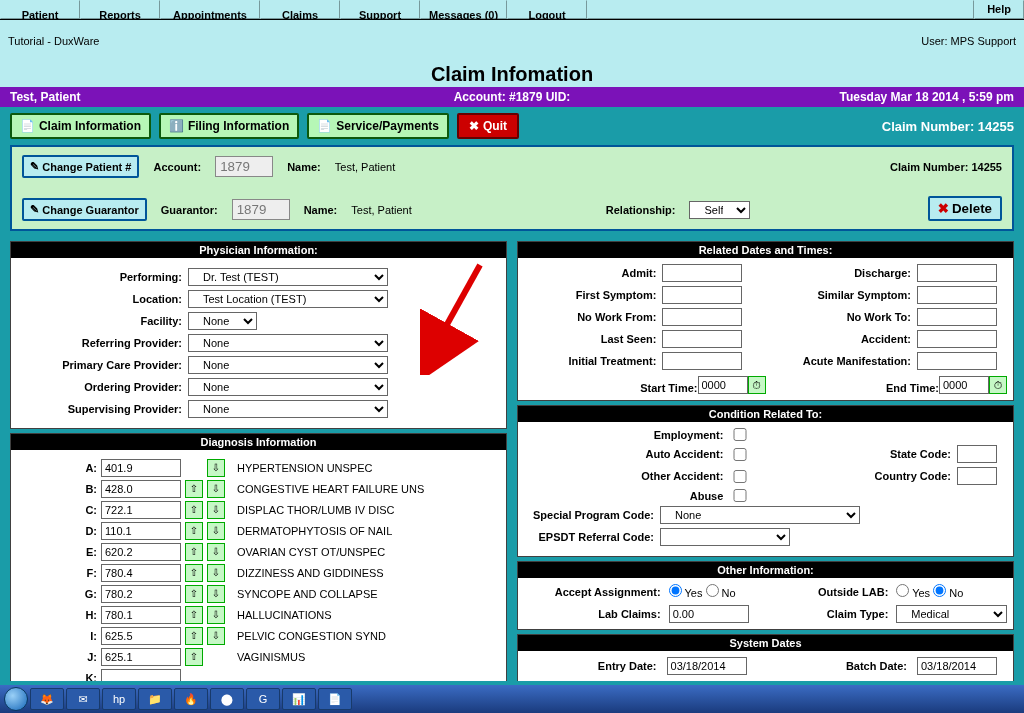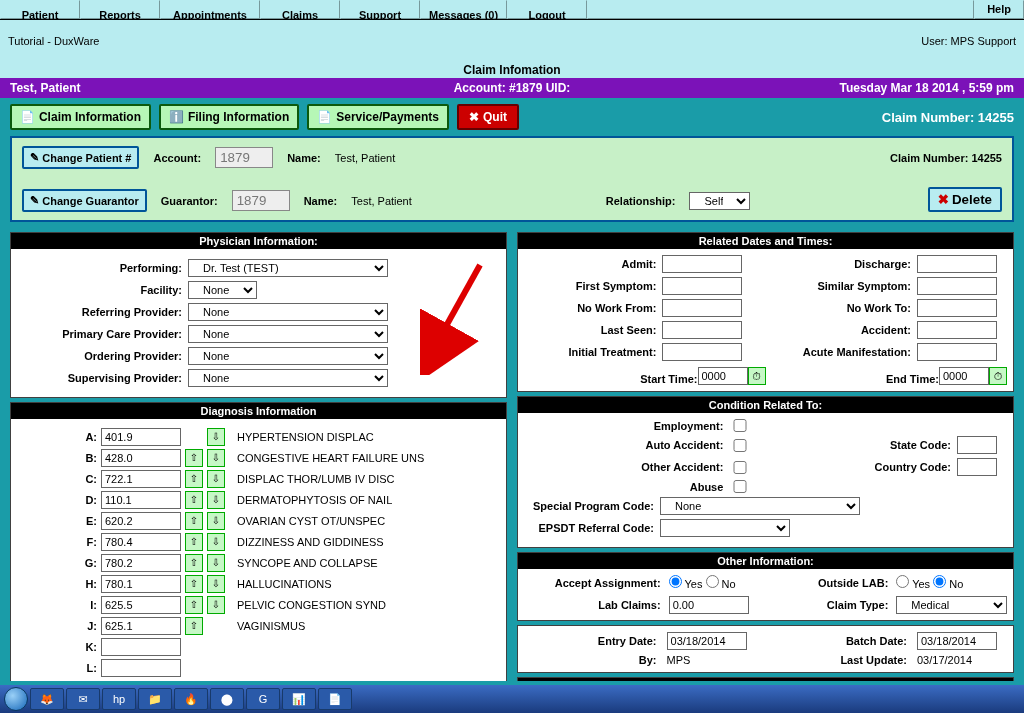--- a/index.html
+++ b/index.html
@@ -6,21 +6,21 @@
   body { background: #e8e8e8; font-size: 11px; color: #000; }
   .app { width: 1024px; height: 713px; background: #1a9ca8; display: flex; flex-direction: column; position: relative; }
 
   .top-menu { display: flex; background: #b8ecf0; border-bottom: 1px solid #000; height: 20px; }
   .top-menu .mi { border: 1px outset #b8ecf0; padding: 8px 8px; font-weight: bold; font-size: 11px; cursor: pointer; text-align: center; min-width: 80px; }
   .top-menu .mi:nth-child(3){ min-width: 100px; }
   .top-menu .spacer { flex: 1; border: 1px outset #b8ecf0; }
   .top-menu .help { border: 1px outset #b8ecf0; padding: 2px 12px; font-weight: bold; cursor:pointer;}
 
   .row-user { display: flex; justify-content: space-between; background: #b8ecf0; padding: 15px 8px; font-size: 11px; }
-  .title-row { text-align: center; font-weight: bold; font-size: 12px; background: #b8ecf0; padding: 1px 0; }
+  .title-row { text-align: center; font-weight: bold; font-size: 20px; background: #b8ecf0; padding: 1px 0; }
   .purple-row { display: flex; justify-content: space-between; align-items: center; background: #7b12b8; color: #fff; font-weight: bold; padding: 1px 10px; height: 20px; font-size: 12px; }
   .purple-row .center { position:absolute; left:0; right:0; text-align:center; pointer-events:none;}
 
   .btn-row { display: flex; align-items: center; gap: 8px; padding: 6px 10px; background: #1a9ca8; }
   .gbtn { background: #b6f7b6; border: 2px solid #0c5a0c; border-radius: 2px; padding: 4px 8px; font-weight: bold; font-size: 12px; cursor: pointer; display:inline-flex; align-items:center; gap:4px; color:#000;}
   .rbtn { background: #c00; color: #fff; border: 2px solid #600; border-radius: 2px; padding: 4px 10px; font-weight: bold; font-size: 12px; cursor: pointer; display:inline-flex; align-items:center; gap:4px;}
   .claimno-top { margin-left: auto; color: #fff; font-weight: bold; font-size:13px; }
 
   .green-panel { background: #c7f0c7; border: 2px solid #059; margin: 0 10px; padding: 8px 10px; display:flex; gap:14px; align-items:center; flex-wrap:wrap; position:relative;}
   .small-btn { background: #b8ecf0; border: 2px solid #059; border-radius:2px; padding: 3px 6px; font-weight:bold; font-size:11px; cursor:pointer; display:inline-flex; align-items:center; gap:3px;}
@@ -150,20 +150,24 @@
   <div class="columns">
     <div class="col">
       <div class="sect">
         <div class="sect-hd">Physician Information:</div>
         <div class="sect-body">
           <div class="frow">
               <span class="flabel">Performing:</span>
               <select class="sel w200"><option>Dr. Test (TEST)</option></select>
             </div>
           <div class="frow">
+              <span class="flabel">Location:</span>
+              <select class="sel w200"><option>Test Location (TEST)</option></select>
+            </div>
+          <div class="frow">
               <span class="flabel">Facility:</span>
               <select class="sel"><option>None</option></select>
             </div>
           <div class="frow">
               <span class="flabel">Referring Provider:</span>
               <select class="sel w200"><option>None</option></select>
             </div>
           <div class="frow">
               <span class="flabel">Primary Care Provider:</span>
               <select class="sel w200"><option>None</option></select>
@@ -184,21 +188,21 @@
         <div class="sect-body" id="dx-body">
             <div class="dxrow">
               <span class="dxl">A:</span>
               <input class="tin w70" value="401.9" style="">
               <span class="arrowbtn dim">
                 <span>⇧</span>
               </span>
               <span class="arrowbtn ">
                 <span>⇩</span>
               </span>
-              <span class="dxname">HYPERTENSION DISPLAC</span>
+              <span class="dxname">HYPERTENSION UNSPEC</span>
             </div>
             <div class="dxrow">
               <span class="dxl">B:</span>
               <input class="tin w70" value="428.0" style="">
               <span class="arrowbtn ">
                 <span>⇧</span>
               </span>
               <span class="arrowbtn ">
                 <span>⇩</span>
               </span>
@@ -401,20 +405,21 @@
             <span><input type="radio" style=""> <span>Yes</span> <input type="radio" checked="" style=""> <span>No</span></span>
             <span class="rlabel">Lab Claims:</span>
             <input class="tin w70" value="0.00" style="">
             <span class="rlabel">Claim Type:</span>
             <select class="sel"><option>Medical</option></select>
           </div>
         </div>
       </div>
 
       <div class="sect">
+        <div class="sect-hd">System Dates</div>
         <div class="sect-body">
           <div class="sysdates">
             <span class="rlabel">Entry Date:</span>
               <input class="tin w70" value="03/18/2014" style="">
             <span class="rlabel">Batch Date:</span>
               <input class="tin w70" value="03/18/2014" style="">
             <span class="rlabel">By:</span>
               <span>MPS</span>
             <span class="rlabel">Last Update:</span>
               <span>03/17/2014</span>

